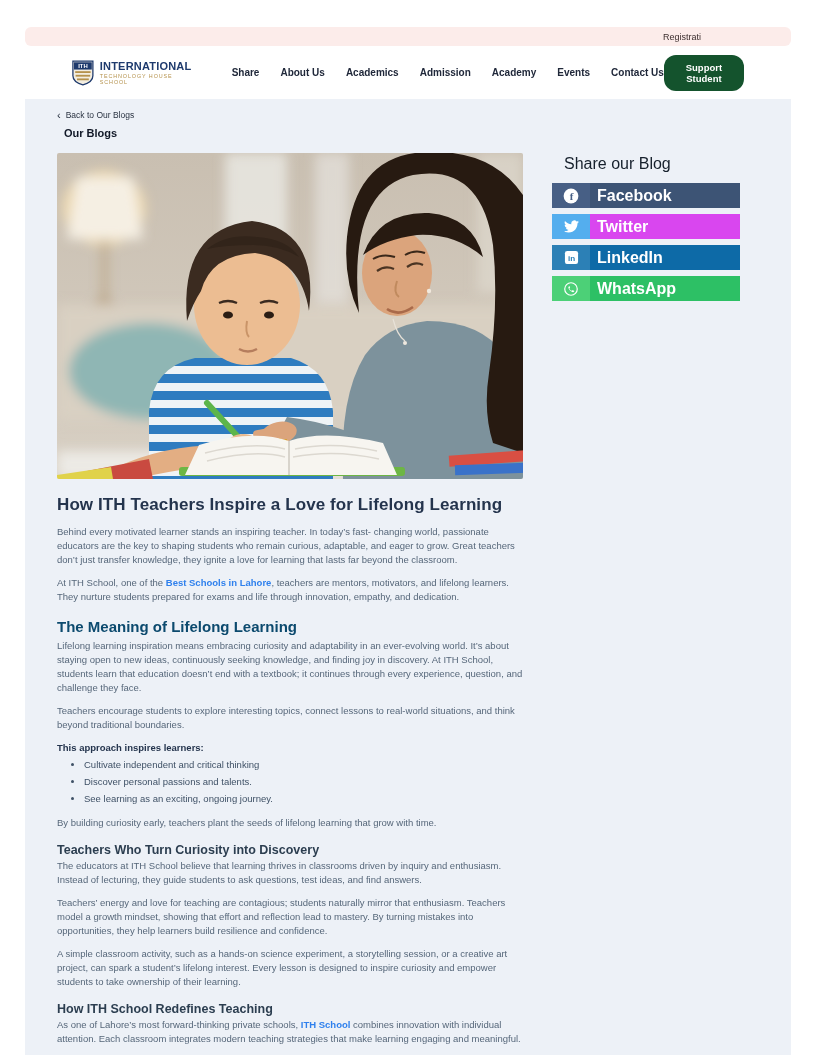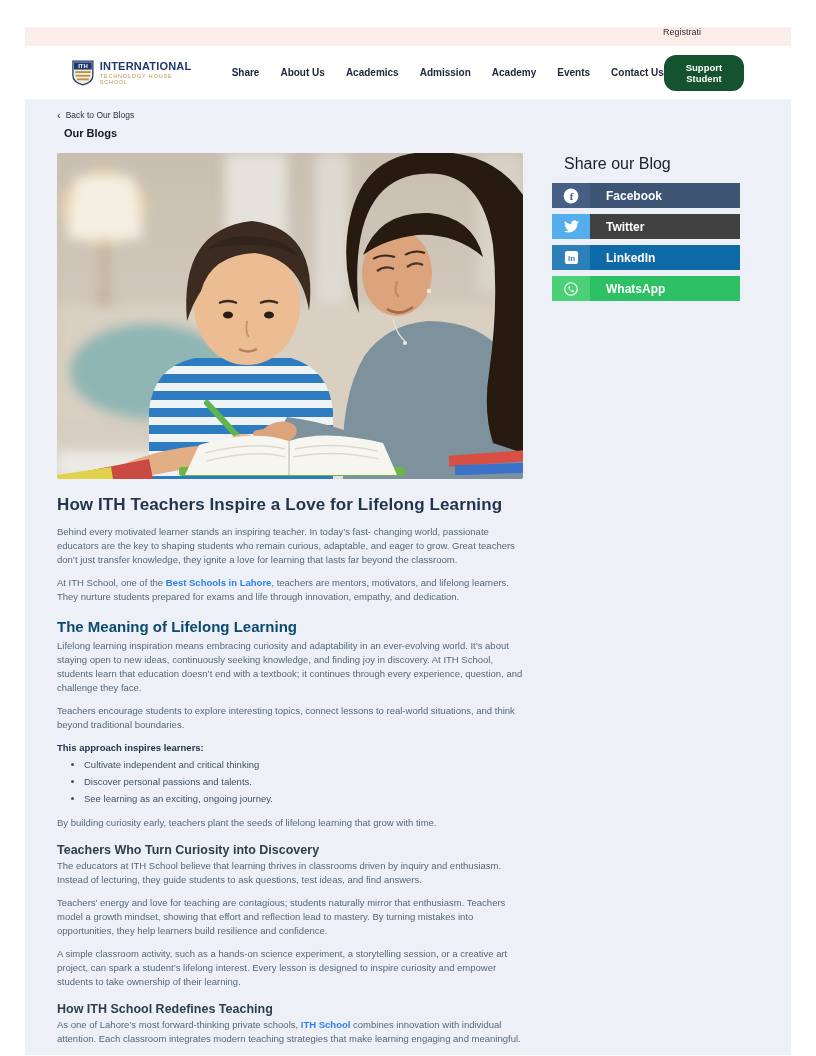--- a/index.html
+++ b/index.html
@@ -5,22 +5,22 @@
   * { margin:0; padding:0; box-sizing:border-box; }
   html,body { width:816px; }
   body {
     width:816px; height:1056px; background:#ffffff;
     font-family:"Liberation Sans", sans-serif; color:#4e5f72;
     overflow:hidden; position:relative;
   }
   
   .topbar {
     margin:27px 25px 0 25px; height:19px; background:#fcecea;
-    display:flex; align-items:flex-start; justify-content:flex-end;
-    padding-right:90px; font-size:9px; color:#3c2f2f;
+    display:flex; align-items:center; justify-content:flex-end;
+    padding-right:90px; font-size:9px; color:#3c2f2f;border-radius:6px;
   }
   
   .header {
     margin:0 25px; height:53px; background:#ffffff;
     display:flex; align-items:center; padding:0 47px;
   }
   .logo { display:flex; align-items:center; gap:6px; }
   .logo-text-line1 { font-size:11px; font-weight:700; color:#1e3a6d; letter-spacing:.2px; }
   .logo-text-line2 { font-size:5.4px; color:#b5924c; letter-spacing:.9px; margin-top:1px; }
   .nav { display:flex; gap:21px; margin-left:38px; }
@@ -50,21 +50,21 @@
   ul.bullets { margin:2px 0 11px 0; padding-left:27px; }
   ul.bullets li { font-size:9.5px; line-height:13px; color:#3f5166; margin-bottom:4px; }
   
   .sidebar { width:188px; margin-left:29px; }
   .share-title { font-size:16px; font-weight:400; color:#16202c; margin:2px 0 10px 12px; }
   .share-btn {
     width:188px; height:25px; display:flex; align-items:stretch;
     margin-bottom:6px; cursor:pointer; overflow:hidden;
   }
   .share-icon-zone { width:38px; display:flex; align-items:center; justify-content:center; }
-  .share-label { display:flex; align-items:center; padding-left:16px; color:#fff; font-size:12px; font-weight:700; }
+  .share-label { display:flex; align-items:center; padding-left:7px; color:#fff; font-size:16px; font-weight:700; }
 </style>
 </head>
 <body>
 
 <div class="topbar">
   <span>Registrati</span>
 </div>
 
 <div class="header">
   <div class="logo">
@@ -221,21 +221,21 @@
       <div class="share-btn" style="background-color: rgb(61, 84, 117); --btn: #3d5475;">
         <div class="share-icon-zone" style="background-color: rgb(71, 95, 133); --btn: #475f85;">
           <svg width="16" height="16" viewBox="0 0 16 16">
             <circle cx="8" cy="8" r="7.4" fill="#ffffff"></circle>
             <text x="8.6" y="12" text-anchor="middle" font-size="11" font-weight="bold" fill="var(--btn)" font-family="Liberation Serif, serif">f</text>
           </svg>
         </div>
         <div class="share-label">Facebook</div>
       </div>
 
-      <div class="share-btn" style="background-color: #404040; --btn: #2496ea;">
+      <div class="share-btn" style="background-color: #d946ef; --btn: #2496ea;">
         <div class="share-icon-zone" style="background-color: rgb(84, 174, 238); --btn: #54aeee;">
           <svg width="15" height="15" viewBox="0 0 24 24">
             <path fill="#ffffff" d="M23.953 4.57a10 10 0 01-2.825.775 4.958 4.958 0 002.163-2.723c-.951.555-2.005.959-3.127 1.184a4.92 4.92 0 00-8.384 4.482C7.69 8.095 4.067 6.13 1.64 3.162a4.822 4.822 0 00-.666 2.475c0 1.71.87 3.213 2.188 4.096a4.904 4.904 0 01-2.228-.616v.06a4.923 4.923 0 003.946 4.827 4.996 4.996 0 01-2.212.085 4.936 4.936 0 004.604 3.417A9.867 9.867 0 010 19.54a13.995 13.995 0 007.557 2.209c9.053 0 13.998-7.496 13.998-13.985 0-.21 0-.42-.015-.63A9.935 9.935 0 0024 4.59z"></path>
           </svg>
         </div>
         <div class="share-label">Twitter</div>
       </div>
 
       <div class="share-btn" style="background-color: rgb(13, 106, 167); --btn: #0d6aa7;">
         <div class="share-icon-zone" style="background-color: rgb(44, 128, 182); --btn: #2c80b6;">

